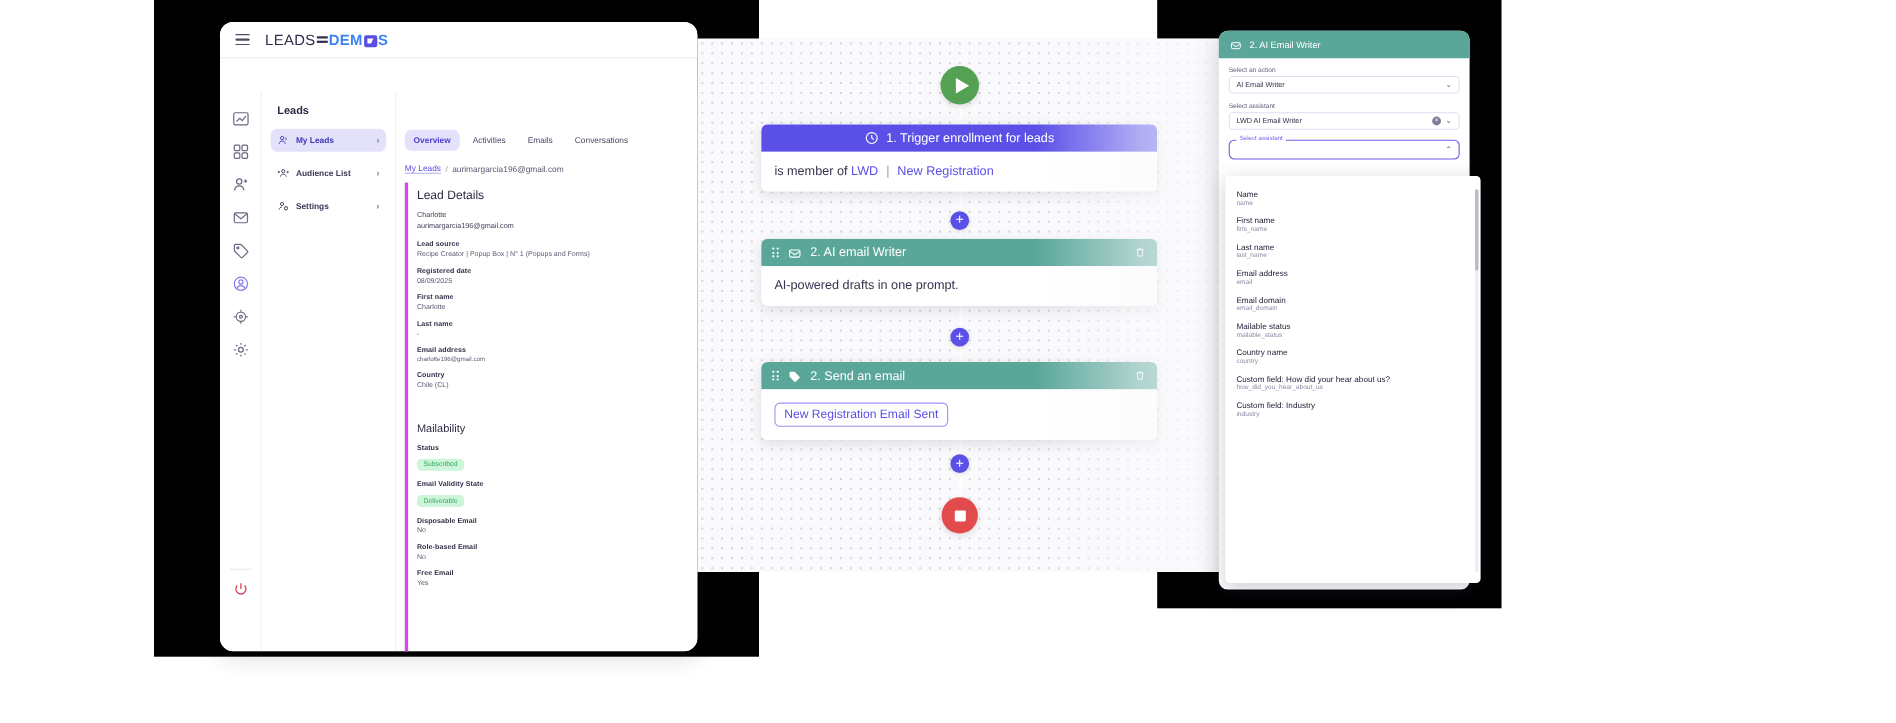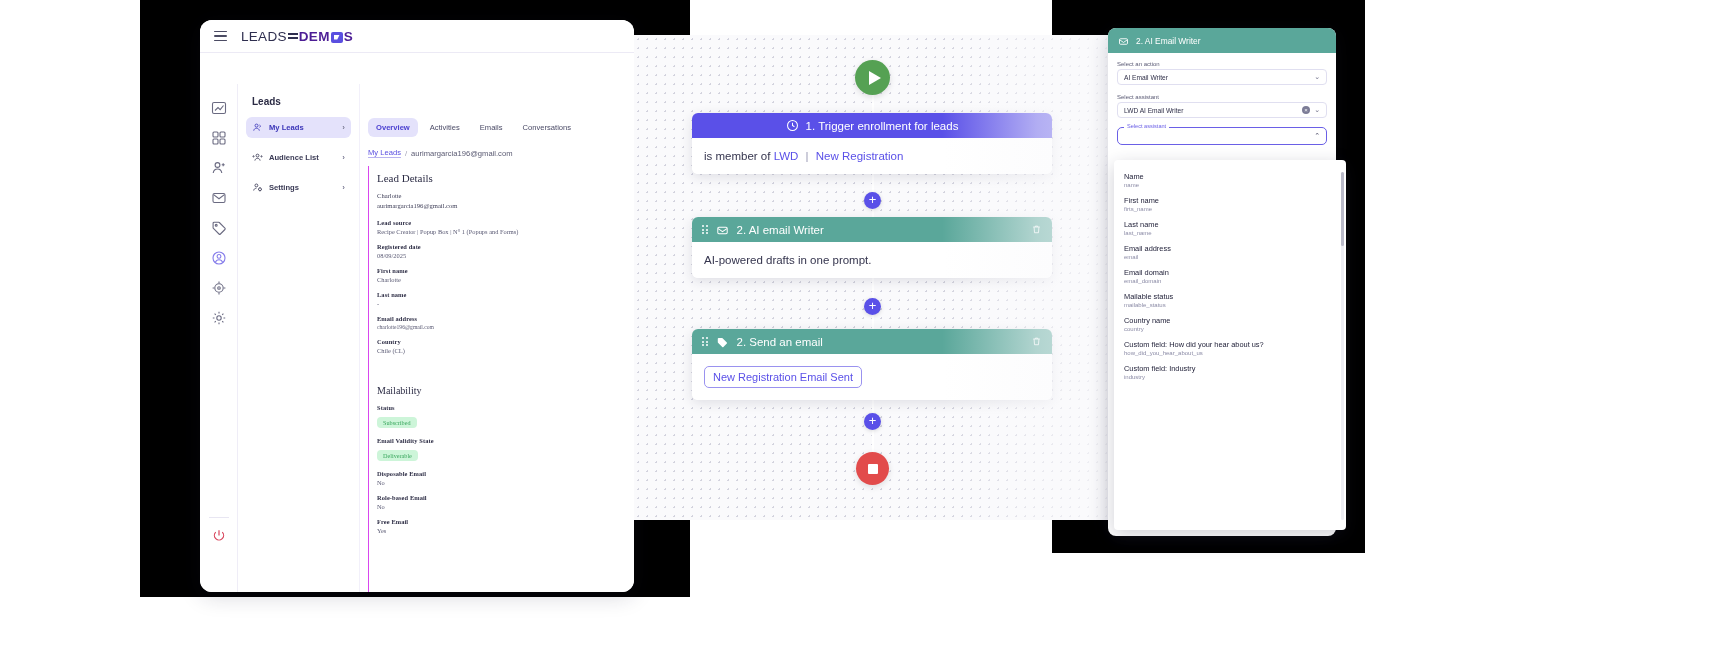--- a/index.html
+++ b/index.html
@@ -32,21 +32,21 @@
     height: 33px; display: flex; align-items: center; gap: 14px;
     padding: 0 14px; border-bottom: 1px solid #eceaf5; flex: 0 0 33px;
     background:#fff;
   }
   .hamburger { display: flex; flex-direction: column; gap: 3px; cursor: pointer; }
   .hamburger i { display:block; width: 13px; height: 1.6px; background: #4b4b63; border-radius:2px;}
   .brand { display: flex; align-items: center; font-size: 13.5px; letter-spacing: .3px; }
   .brand .b1 { color: #2e2e4f; font-weight: 400; }
   .brand .sep { display:inline-block; width:10px; margin:0 1px; }
   .brand .sep b { display:block; height:1.6px; background:#2e2e4f; margin:2px 0;}
-  .brand .b2 { color: #4c1d95; font-weight: 700; }
+  .brand .b2 { color: #3b82f6; font-weight: 700; }
   .brand .logomark {
     display:inline-block; width:12px; height:11px; background:#5a4fe0;
     border-radius:2px; position:relative; top:1px; margin:0 1px;
   }
   .brand .logomark::after{
     content:""; position:absolute; left:3px; top:3px; width:6px; height:5px;
     background:#fff; clip-path: polygon(0 0,100% 0,60% 100%,0 100%);
   }
 
   .app-body { flex: 1; display: flex; min-height: 0; }
@@ -81,22 +81,22 @@
   .tabs { display: flex; gap: 4px; padding: 0 8px; margin-top: 24px; }
   .tab {
     font-size: 7.6px; color: #4a4a66; padding: 5px 8px; border-radius: 6px; cursor: pointer;
   }
   .tab.active { background: #e4e2fb; color: #4a3fd0; font-weight:600; }
   .crumb { display:flex; gap:4px; align-items:center; font-size: 7.6px; padding: 11px 8px 0 8px; color:#5a5a72; }
   .crumb .lnk { color: #5a4fe0; border-bottom: 1px solid #b9b3f0; cursor: pointer; }
   .crumb .slash { color:#9a9ab0; }
 
   .detailbox {
-    margin: 8px 0 0 8px; border-left: 1px solid #d946ef; padding: 6px 0 0 8px;
-    height: calc(100% - 46px); overflow: hidden; font-family: Liberation Serif, serif;
+    margin: 8px 0 0 8px; border-left: 3px solid #d946ef; padding: 6px 0 0 8px;
+    height: calc(100% - 46px); overflow: hidden;
   }
   .dt-title { font-size: 11px; color: #2b2b44; margin-bottom: 7px; font-weight: 400;}
   .dt-sub { font-size: 6.6px; color:#3f3f58; line-height: 1.55; }
   .fgroup { margin-top: 8px; }
   .fl { font-size: 6.4px; color: #2e2e46; font-weight: 600; letter-spacing:.1px;}
   .fv { font-size: 6.4px; color: #5a5a74; margin-top: 2px; }
   .fv.tiny { font-size: 5.6px; color:#5a5a74; }
   .sec-title { font-size: 10px; color:#2b2b44; margin-top: 31px; }
   .pill {
     display: inline-block; margin-top: 3px; padding: 2px 6px; border-radius: 4px;

